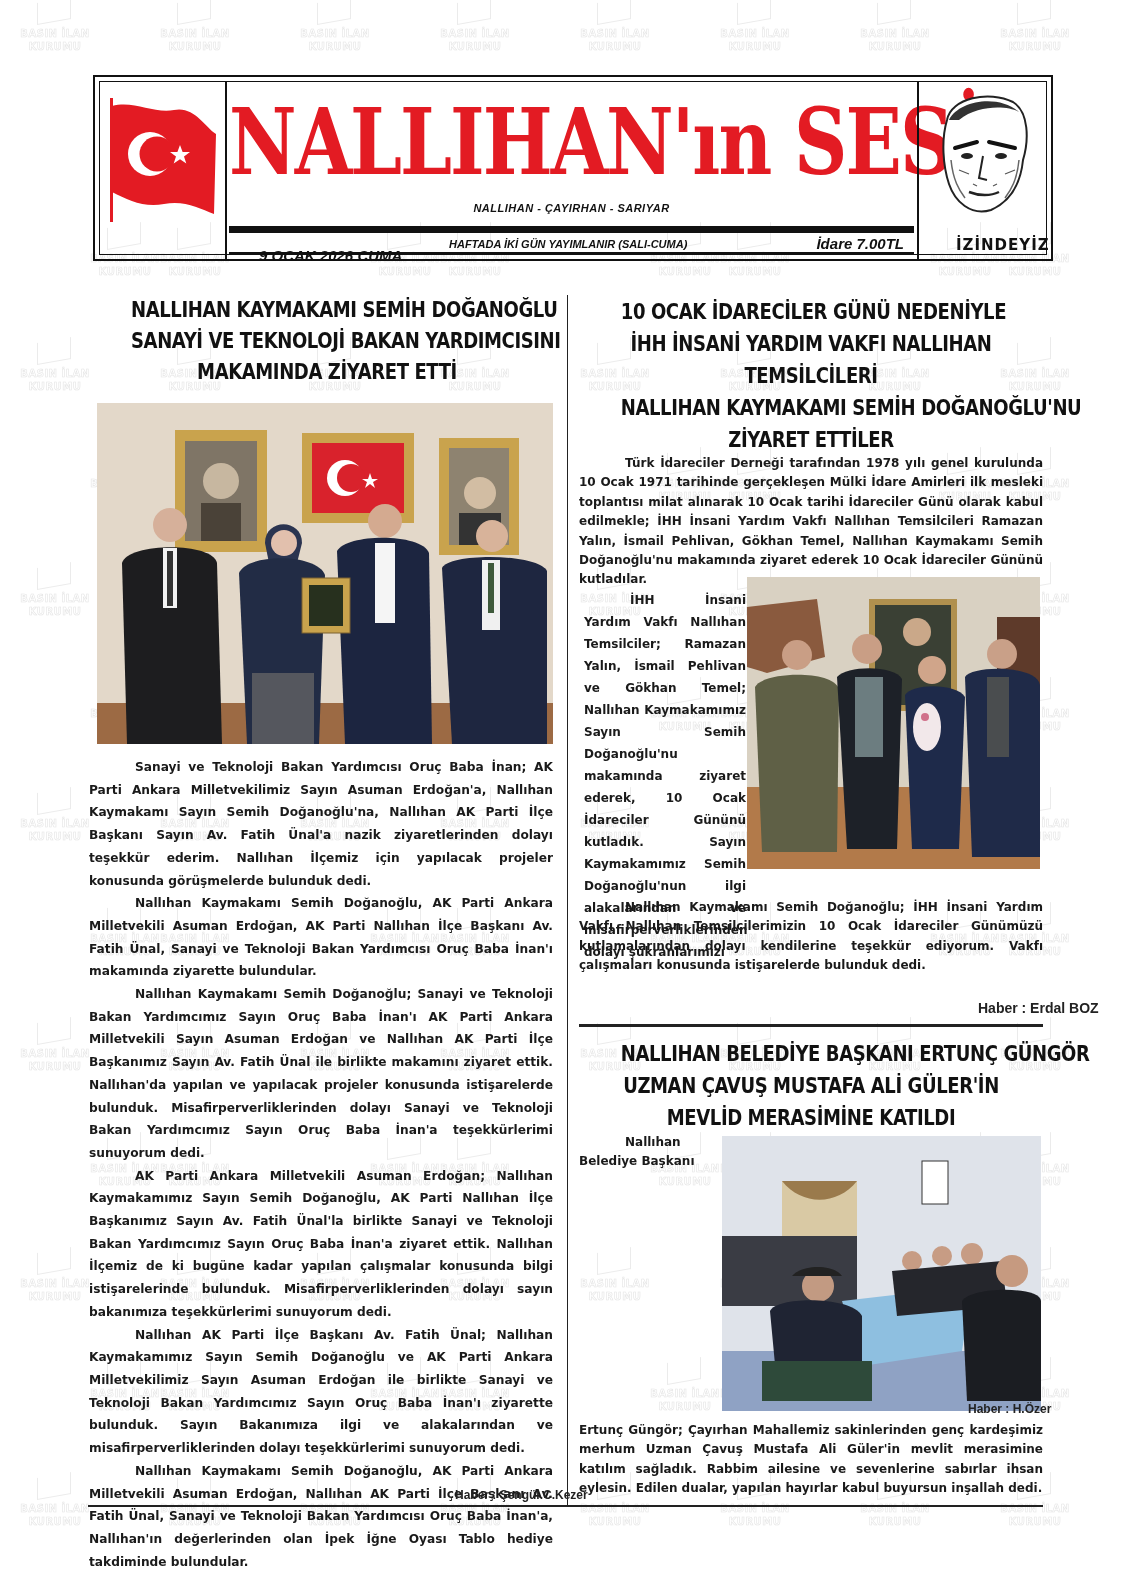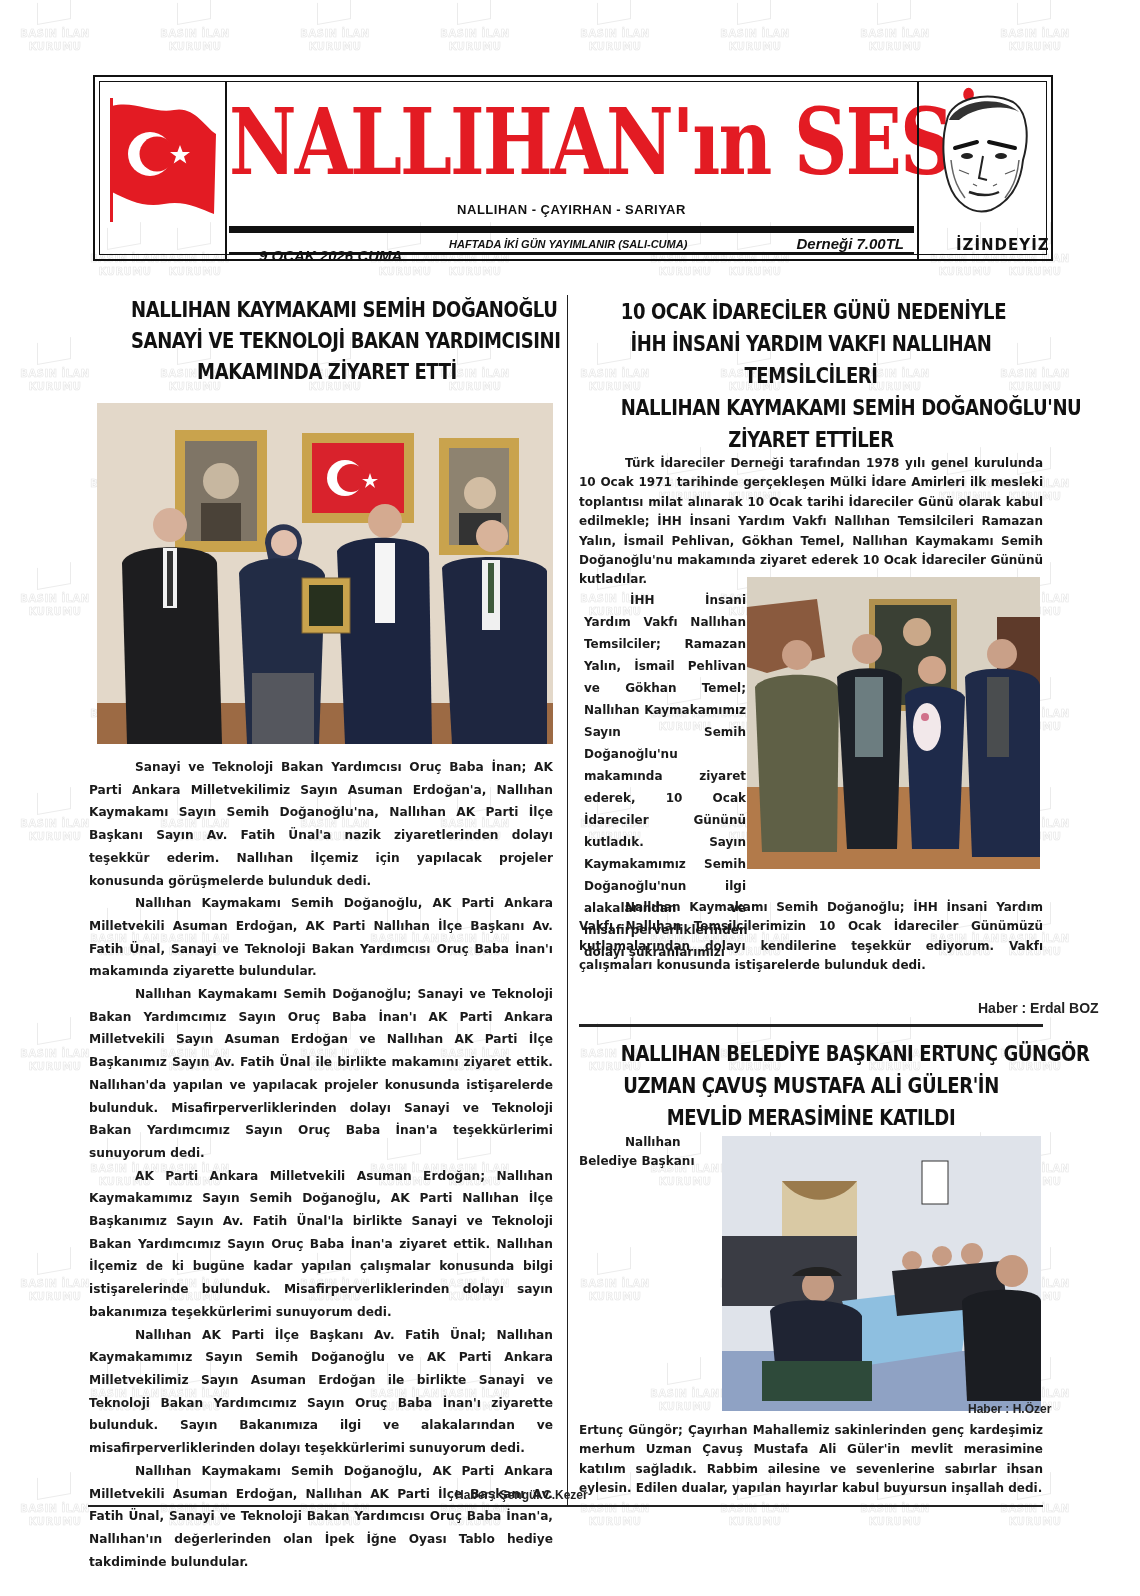--- a/index.html
+++ b/index.html
@@ -13,21 +13,21 @@
   .wm .t1 { top: 28px; }
   .wm .t2 { top: 41px; }
 
   
   .masthead { position: absolute; left: 93px; top: 75px; width: 960px; height: 186px; border: 2px solid #111; }
   .mast-inner { position: absolute; left: 4px; top: 4px; right: 4px; bottom: 4px; border: 1px solid #111; }
   .flag-box { position: absolute; left: 0; top: 0; width: 127px; height: 178px; border-right: 2px solid #111; }
   .flag-svg { position: absolute; left: 4px; top: 14px; }
   .title-area { position: absolute; left: 129px; top: 0; width: 685px; height: 178px; }
   .paper-title { position: absolute; left: 0; right: 0; top: 6px; text-align: center; font-family: "DejaVu Serif", serif; font-weight: bold; font-size: 74px; color: #e31b23; letter-spacing: -2px; transform: scaleY(1.25); transform-origin: top center; white-space: nowrap; }
-  .regions { position: absolute; left: 0; right: 0; top: 120px; text-align: center; font-family: "Liberation Sans", sans-serif; font-weight: bold; font-size: 13px; letter-spacing: 0.5px; }
+  .regions { position: absolute; left: 0; right: 0; top: 120px; text-align: center; font-family: "Liberation Sans", sans-serif; font-weight: bold; font-style: italic; font-size: 11px; letter-spacing: 0.5px; }
   .thick-bar { position: absolute; left: 0; right: 0; top: 144px; height: 7px; background: #111; }
   .infoline { position: absolute; left: 0; right: 0; top: 151px; height: 22px; border-bottom: 3px solid #111; font-family: "Liberation Sans", sans-serif; font-style: italic; font-weight: bold; }
   .date { position: absolute; left: 30px; top: 2px; font-size: 15px; margin-top: 12px; }
   .freq { position: absolute; left: 220px; top: 5px; font-size: 11px; }
   .price { position: absolute; right: 10px; top: 2px; font-size: 15px; }
   .ata-box { position: absolute; right: 0; top: 0; width: 129px; height: 178px; border-left: 2px solid #111; }
   .ata-svg { position: absolute; left: 10px; top: 8px; }
   .motto { position: absolute; left: 0; right: 0; bottom: 6px; text-align: center; font-family: "DejaVu Sans", sans-serif; font-weight: bold; font-size: 15px; letter-spacing: 1px; margin-left: 37px; }
 
   
@@ -584,21 +584,21 @@
       </svg>
     </div>
 
     <div class="title-area">
       <div class="paper-title">NALLIHAN'ın SESİ</div>
       <div class="regions">NALLIHAN - ÇAYIRHAN - SARIYAR</div>
       <div class="thick-bar"></div>
       <div class="infoline">
         <span class="date">9 OCAK 2026 CUMA</span>
         <span class="freq">HAFTADA İKİ GÜN YAYIMLANIR (SALI-CUMA)</span>
-        <span class="price">Derneği  7.00TL</span>
+        <span class="price">İdare  7.00TL</span>
       </div>
     </div>
 
     <div class="ata-box">
       <svg class="ata-svg" width="108" height="130" viewBox="0 0 108 130">
         <path d="M18,30 C22,8 60,0 84,12 C100,22 100,50 94,70 C92,90 84,110 62,120 C42,126 26,112 20,94 C14,76 12,50 18,30 Z" fill="#fff" stroke="#222" stroke-width="2"></path>
         <path d="M20,30 C30,10 70,4 90,22 C80,16 50,14 30,30 Z" fill="#333"></path>
         <path d="M26,58 L48,52 M60,52 L86,58" stroke="#111" stroke-width="4" stroke-linecap="round"></path>
         <ellipse cx="38" cy="66" rx="6" ry="3" fill="#222"></ellipse>
         <ellipse cx="72" cy="66" rx="6" ry="3" fill="#222"></ellipse>

